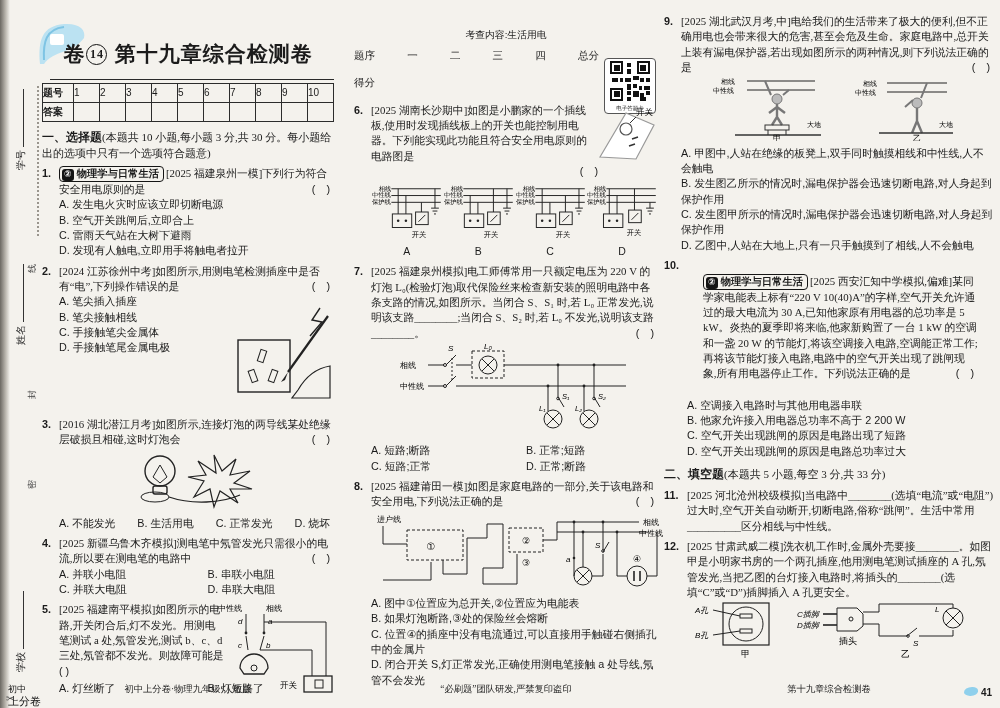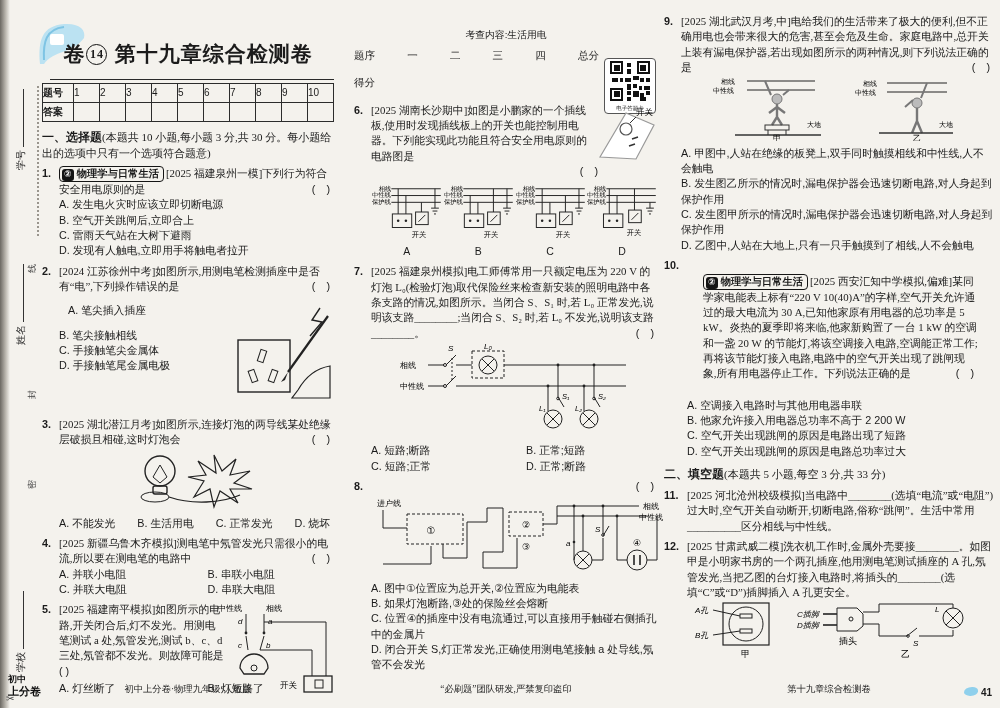--- a/index.html
+++ b/index.html
@@ -5,21 +5,21 @@
   html,body{margin:0;padding:0;}
   body{width:1000px;height:708px;background:#e8e6e1;font-family:"Liberation Sans","DejaVu Sans",sans-serif;color:#1b1b1b;}
   #page{position:relative;width:1000px;height:708px;background:#f4f2ed;overflow:hidden;}
   #scan-edge{position:absolute;left:0;top:0;width:10px;height:708px;background:linear-gradient(90deg,#6b6862,#b9b5ad 55%,rgba(185,181,173,0));}
   
   .seal-field{position:absolute;transform:rotate(-90deg);transform-origin:left top;font-size:10px;color:#222;white-space:nowrap;}
   .seal-field .ul{display:inline-block;width:58px;border-bottom:1px solid #333;height:9px;}
   .seal-char{position:absolute;font-size:9px;color:#444;transform:rotate(-90deg);}
   #cutline{position:absolute;left:37px;top:86px;height:150px;border-left:2px dotted #9a968e;}
   #corner-logo{position:absolute;left:34px;top:20px;}
-  #brand{position:absolute;left:8px;bottom:10px;font-size:9px;font-weight:700;color:#111;line-height:1.1;}
+  #brand{position:absolute;left:8px;bottom:0;font-size:9px;font-weight:400;color:#111;line-height:1.1;}
   #scissors{position:absolute;left:6px;bottom:4px;font-size:10px;color:#444;}
   
   .col{position:absolute;top:0;height:708px;font-size:10.8px;line-height:1.42;}
   #col1{left:42px;width:292px;}
   #col2{left:354px;width:304px;}
   #col3{left:664px;width:330px;}
   
   #paper-title{margin-top:40px;text-align:center;font-size:21px;font-weight:700;letter-spacing:1px;font-family:"Liberation Serif","DejaVu Serif",serif;}
   .circ-num{display:inline-block;width:19px;height:19px;line-height:19px;border:1.6px solid #111;border-radius:50%;font-size:12px;text-align:center;vertical-align:3px;margin:0 1px;}
   #title-rule{border:none;border-top:1.3px solid #2a2a2a;margin:9px 0 3px 8px;}
@@ -128,42 +128,42 @@
         <p class="opt" style="margin:0">C. 雷雨天气站在大树下避雨</p>
         <p class="opt" style="margin:0">D. 发现有人触电,立即用手将触电者拉开</p>
       </div>
     </div>
 
     <div class="q" style="min-height:148px;">
       <div class="qn">2.</div>
       <div class="qb">
         <p style="margin:0"><span class="src">[2024 江苏徐州中考]如图所示,用测电笔检测插座中是否有“电”,下列操作错误的是</span><span class="brk">(  )</span></p>
         <div style="width:62%">
-          <p class="opt" style="margin:9px">A. 笔尖插入插座</p>
+          <p class="opt" style="margin:0">A. 笔尖插入插座</p>
           <p class="opt" style="margin:0">B. 笔尖接触相线</p>
           <p class="opt" style="margin:0">C. 手接触笔尖金属体</p>
           <p class="opt" style="margin:0">D. 手接触笔尾金属电极</p>
         </div>
         <svg class="fig-abs" style="right:0;top:42px;" width="102" height="96" viewBox="0 0 102 96">
           <rect x="6" y="34" width="52" height="52" fill="none" stroke="#222" stroke-width="1.4"></rect>
           <rect x="27" y="44" width="6" height="12" fill="none" stroke="#222" transform="rotate(18 30 50)"></rect>
           <rect x="18" y="64" width="6" height="12" fill="none" stroke="#222" transform="rotate(-20 21 70)"></rect>
           <rect x="38" y="64" width="6" height="12" fill="none" stroke="#222" transform="rotate(20 41 70)"></rect>
           <line x1="96" y1="10" x2="56" y2="66" stroke="#222" stroke-width="2.2"></line>
           <path d="M56 66 l-7 10 l4 -2 z" fill="#222"></path>
           <polyline points="88,2 80,14 90,16 78,30" fill="none" stroke="#222" stroke-width="1.4"></polyline>
           <path d="M66 84 C74 70 86 62 98 60 L98 92 L60 92 Z" fill="none" stroke="#222" stroke-width="1.2"></path>
         </svg>
       </div>
     </div>
 
     <div class="q">
       <div class="qn">3.</div>
       <div class="qb">
-        <p style="margin:0"><span class="src">[2025 湖北潜江月考]如图所示,连接灯泡的两导线某处绝缘层破损且相碰,这时灯泡会</span><span class="brk">(  )</span></p>
+        <p style="margin:0"><span class="src">[2016 湖北潜江月考]如图所示,连接灯泡的两导线某处绝缘层破损且相碰,这时灯泡会</span><span class="brk">(  )</span></p>
         <div style="text-align:center">
           <svg width="150" height="64" viewBox="0 0 150 64">
             <circle cx="38" cy="24" r="15" fill="none" stroke="#222" stroke-width="1.4"></circle>
             <path d="M31 30 l7 -12 l7 12 l-7 6 z" fill="none" stroke="#222"></path>
             <rect x="31" y="39" width="14" height="8" rx="2" fill="none" stroke="#222" stroke-width="1.4"></rect>
             <ellipse cx="33" cy="50" rx="14" ry="5" fill="none" stroke="#222"></ellipse>
             <path d="M47 50 C70 58 100 56 118 48" fill="none" stroke="#222" stroke-width="1.3"></path>
             <polygon points="92,8 100,24 114,12 108,28 128,24 112,36 130,42 108,42 116,56 98,44 92,60 88,42 72,50 82,34 66,30 84,28 76,14 94,26" fill="none" stroke="#222" stroke-width="1.2"></polygon>
           </svg>
         </div>
@@ -409,21 +409,21 @@
           <span>B. 正常;短路</span>
           <span>C. 短路;正常</span>
           <span>D. 正常;断路</span>
         </div>
       </div>
     </div>
 
     <div class="q">
       <div class="qn">8.</div>
       <div class="qb">
-        <p style="margin:0"><span class="brk">(  )</span></p>
+        <p style="margin:0"><span class="src">[2025 福建莆田一模]如图是家庭电路的一部分,关于该电路和安全用电,下列说法正确的是</span><span class="brk">(  )</span></p>
         <svg width="296" height="82" viewBox="0 0 296 82" style="clear:both;">
           <text x="6" y="12" font-size="8">进户线</text>
           <path d="M12 16 L12 34 L36 34 M12 70 L60 70 L60 52" fill="none" stroke="#222"></path>
           <rect x="36" y="20" width="56" height="30" fill="none" stroke="#222" stroke-dasharray="3 2"></rect>
           <text x="60" y="40" font-size="10" text-anchor="middle">①</text>
           <path d="M72 50 L72 64 L96 64 L96 28 L116 28 L116 14 L132 14 L132 58 L112 58 L112 74 L146 74 L146 44" fill="none" stroke="#222"></path>
           <rect x="138" y="18" width="34" height="24" fill="none" stroke="#222" stroke-dasharray="3 2"></rect>
           <text x="155" y="34" font-size="9" text-anchor="middle">②</text>
           <text x="155" y="56" font-size="9" text-anchor="middle">③</text>
           <path d="M172 30 L186 30 L186 12 L268 12 M186 22 L276 22" fill="none" stroke="#222"></path>

